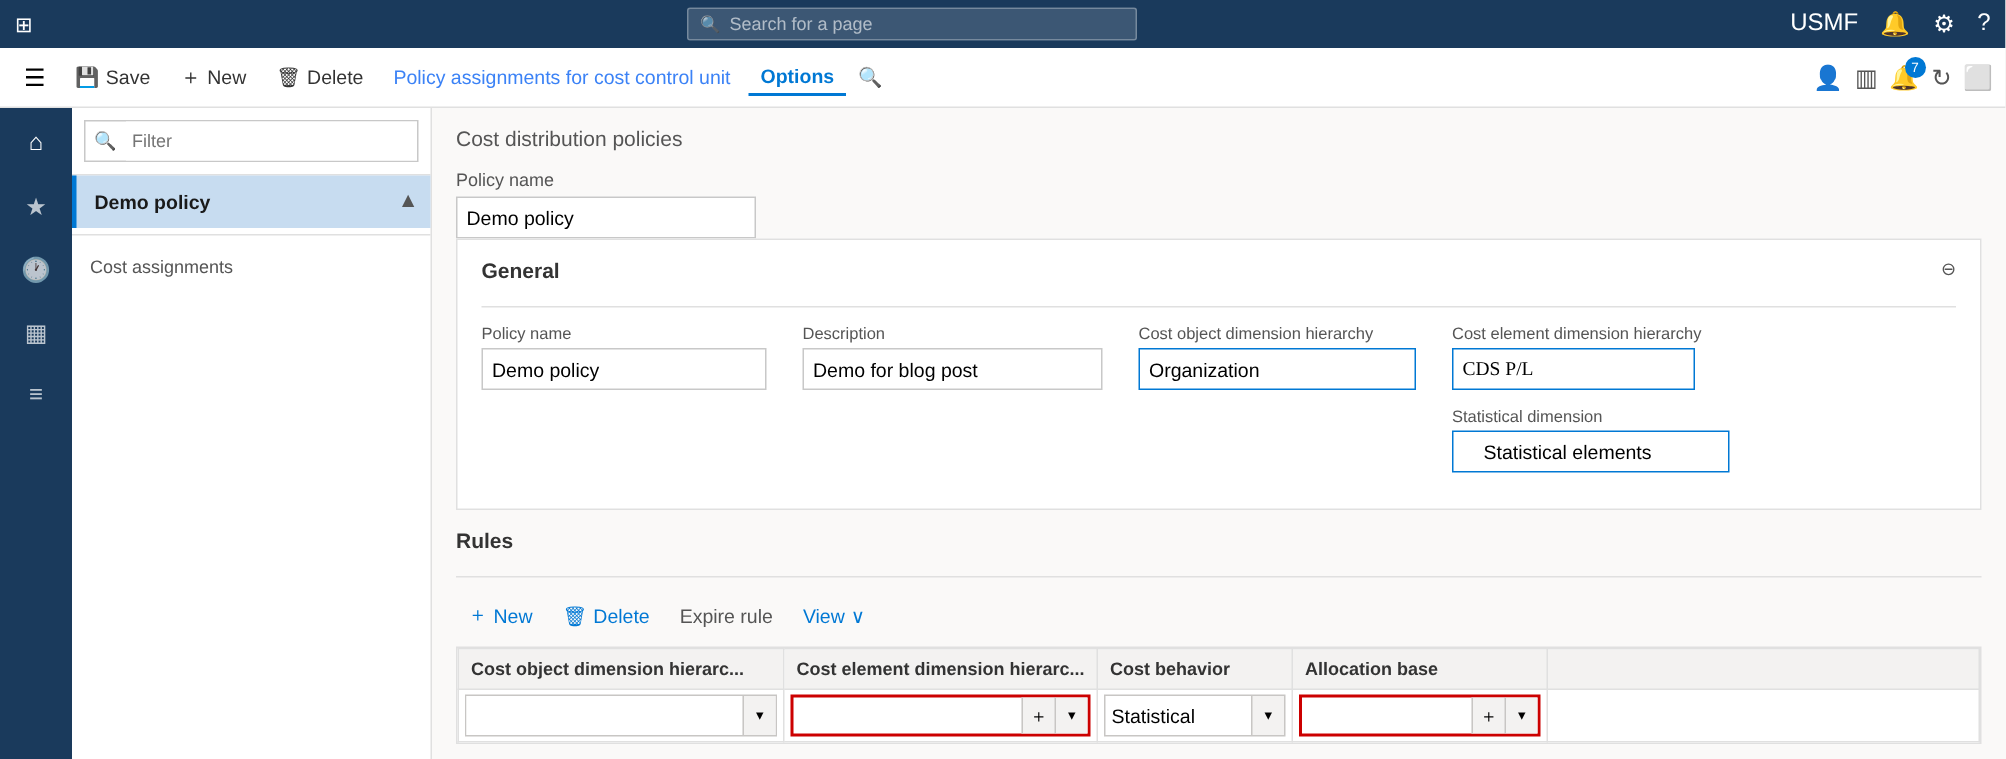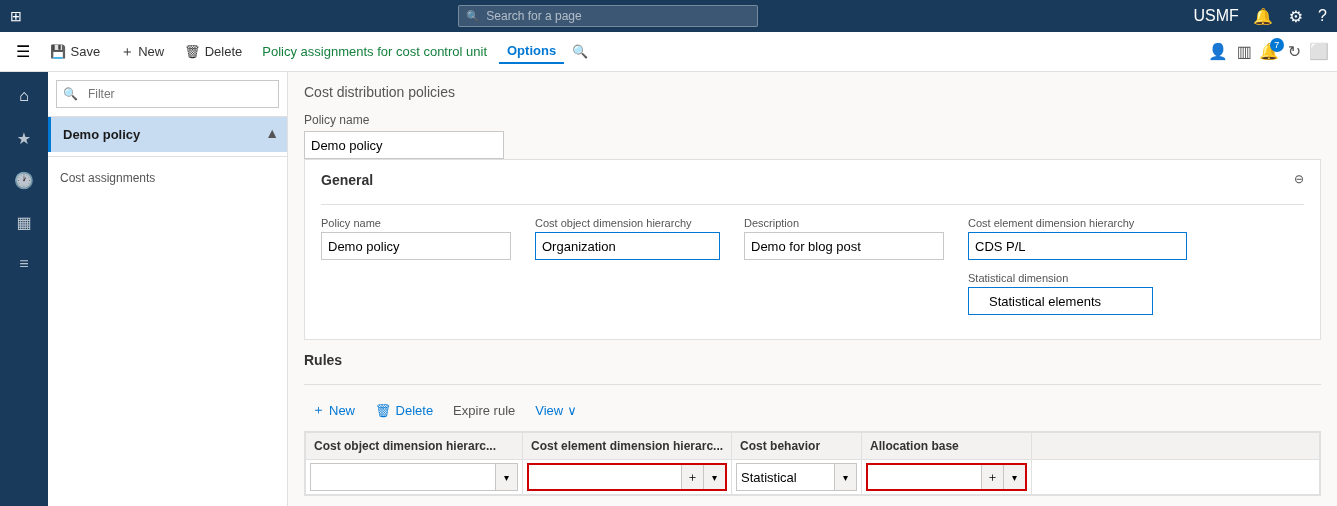--- a/index.html
+++ b/index.html
@@ -48,21 +48,21 @@
       align-items: center;
       gap: 4px;
       padding: 4px 8px;
       border: none;
       background: transparent;
       cursor: pointer;
       font-size: 13px;
       color: #333;
       height: 32px;
     }
-    .cmd-link { color: #15803d; font-size: 13px; padding: 4px 8px; cursor: pointer; text-decoration: none; }
+    .cmd-link { color: #3b82f6; font-size: 13px; padding: 4px 8px; cursor: pointer; text-decoration: none; }
     .cmd-tab-active { color: #0078d4; border-bottom: 2px solid #0078d4; font-weight: 600; }
 
     
     .app-layout { display: flex; height: calc(100vh - 72px); }
     .left-nav {
       width: 48px;
       background: #1a3a5c;
       display: flex;
       flex-direction: column;
       align-items: center;
@@ -324,30 +324,30 @@
       <button class="expand-btn">⊖</button>
       <div class="section-header">General</div>
       <hr class="horizontal-rule">
 
       <div class="form-row">
         <div class="form-group">
           <label class="form-label">Policy name</label>
           <input type="text" class="form-input" value="Demo policy" style="width: 190px;">
         </div>
         <div class="form-group">
+          <label class="form-label">Description</label>
+          <input type="text" class="form-input" value="Demo for blog post" style="width: 200px;">
+        </div>
+        <div class="form-group">
           <label class="form-label">Cost object dimension hierarchy</label>
           <input type="text" class="form-input highlighted" value="Organization" style="width: 185px;">
         </div>
         <div class="form-group">
-          <label class="form-label">Description</label>
-          <input type="text" class="form-input" value="Demo for blog post" style="width: 200px;">
-        </div>
-        <div class="form-group">
           <label class="form-label">Cost element dimension hierarchy</label>
-          <input type="text" class="form-input highlighted" value="CDS P/L" style="width: 219px;">
+          <input type="text" class="form-input highlighted" value="CDS P/L" style="width: 162px; font-family: Liberation Serif, serif;">
         </div>
       </div>
 
       <div class="form-row">
         <div class="form-group" style="width:190px;">&nbsp;</div>
         <div class="form-group" style="width:200px;">&nbsp;</div>
         <div class="form-group" style="width:185px;">&nbsp;</div>
         <div class="form-group">
           <label class="form-label">Statistical dimension</label>
           <input type="text" class="form-input highlighted" value="Statistical elements" style="width: 185px; padding-left: 20px;">

